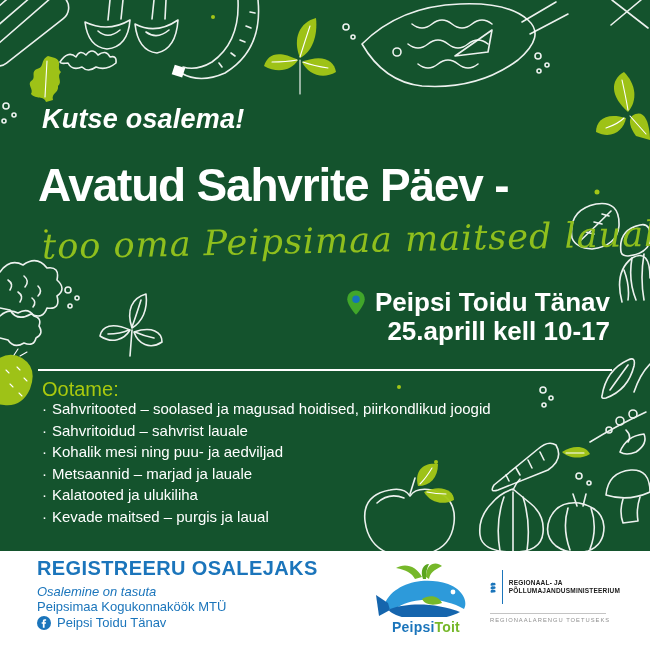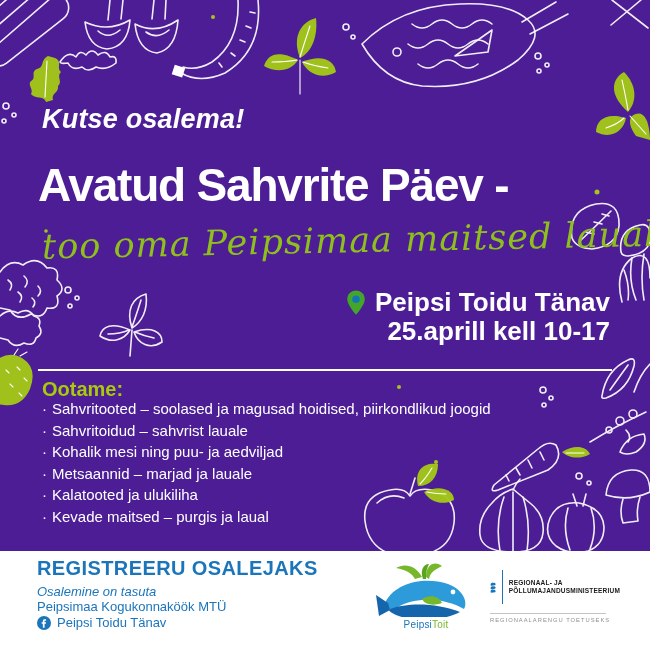--- a/index.html
+++ b/index.html
@@ -1,44 +1,44 @@
 <!DOCTYPE html>
 <html><head>
 <meta charset="utf-8">
 <style>
   html,body{margin:0;padding:0;background:#e8e8e8;}
   .poster{
     position:relative;width:650px;height:649px;overflow:hidden;
-    background:#4c1d95;
+    background:#14532d;
     font-family:"Liberation Sans",sans-serif;
     -webkit-font-smoothing:antialiased;
   }
   svg.doodles{position:absolute;inset:0;pointer-events:none;}
   .d{stroke:#ffffff;stroke-width:1.6;fill:none;stroke-linecap:round;stroke-linejoin:round;opacity:.92;}
   .gfill{fill:#a3c617;stroke:none;opacity:.97;}
   .gvein{stroke:#ffffff;stroke-width:1.1;fill:none;stroke-linecap:round;}
   .wfill{fill:#ffffff;stroke:none;}
   .invite{position:absolute;left:42px;top:104px;color:#fff;font-style:italic;font-weight:700;font-size:27px;letter-spacing:.2px;margin:0;}
   .title{position:absolute;left:38px;top:158px;color:#fff;font-weight:700;font-size:46px;letter-spacing:-1.2px;margin:0;white-space:nowrap;}
   .script{position:absolute;left:42px;top:220px;color:#8fbf1d;font-family:"DejaVu Serif",serif;font-style:italic;font-size:35px;letter-spacing:1px;transform:rotate(-1.2deg);white-space:nowrap;}
   .location{position:absolute;right:40px;top:288px;text-align:right;color:#fff;font-weight:700;font-size:26px;line-height:29px;}
   .location .row1{display:flex;align-items:center;justify-content:flex-end;gap:9px;}
   .divider{position:absolute;left:38px;top:369px;width:574px;height:2px;background:#fff;}
-  .ootame{position:absolute;left:42px;top:378px;color:#a9c90e;font-weight:700;font-size:20px;margin:0;}
+  .ootame{position:absolute;left:42px;top:378px;color:#a9c90e;font-weight:400;font-size:20px;margin:0;}
   .expect-list{position:absolute;left:42px;top:401px;margin:0;padding:0;list-style:none;color:#fff;font-size:15px;}
   .expect-list li{margin:0 0 6px 0;line-height:15.5px;white-space:nowrap;}
   .expect-list .bullet{display:inline-block;width:10px;}
   .footer{position:absolute;left:0;bottom:0;width:650px;height:98px;background:#ffffff;}
   .reg-block{position:absolute;left:37px;top:6px;color:#1b75bb;}
   .reg-title{font-size:20px;font-weight:700;letter-spacing:.4px;margin:0 0 5px 0;text-align:center;}
   .reg-line{font-size:13px;line-height:14.6px;margin:0;}
   .reg-note{font-style:italic;}
   .fb-row{display:flex;align-items:center;gap:6px;margin-top:2px;}
   .pt-logo{position:absolute;left:374px;top:10px;width:104px;text-align:center;}
-  .pt-caption{font-size:10px;font-weight:400;letter-spacing:.2px;margin-top:-2px;}
+  .pt-caption{font-size:14px;font-weight:700;letter-spacing:.2px;margin-top:-2px;}
   .pt-caption .p1{color:#1b75bb;}
   .pt-caption .p2{color:#76b82a;}
   .min-logo{position:absolute;left:490px;top:18px;width:130px;}
   .min-top{display:flex;align-items:center;gap:6px;}
   .min-vline{width:2px;height:34px;background:#1b75bb;}
   .min-text{font-size:6.5px;font-weight:700;color:#1a1a1a;line-height:7.6px;letter-spacing:.2px;}
   .min-div{width:116px;height:1px;background:#c4c4c4;margin:8px 0 3px 0;}
   .min-sub{font-size:5.8px;color:#8f8f8f;letter-spacing:1px;}
 </style>
 </head>

